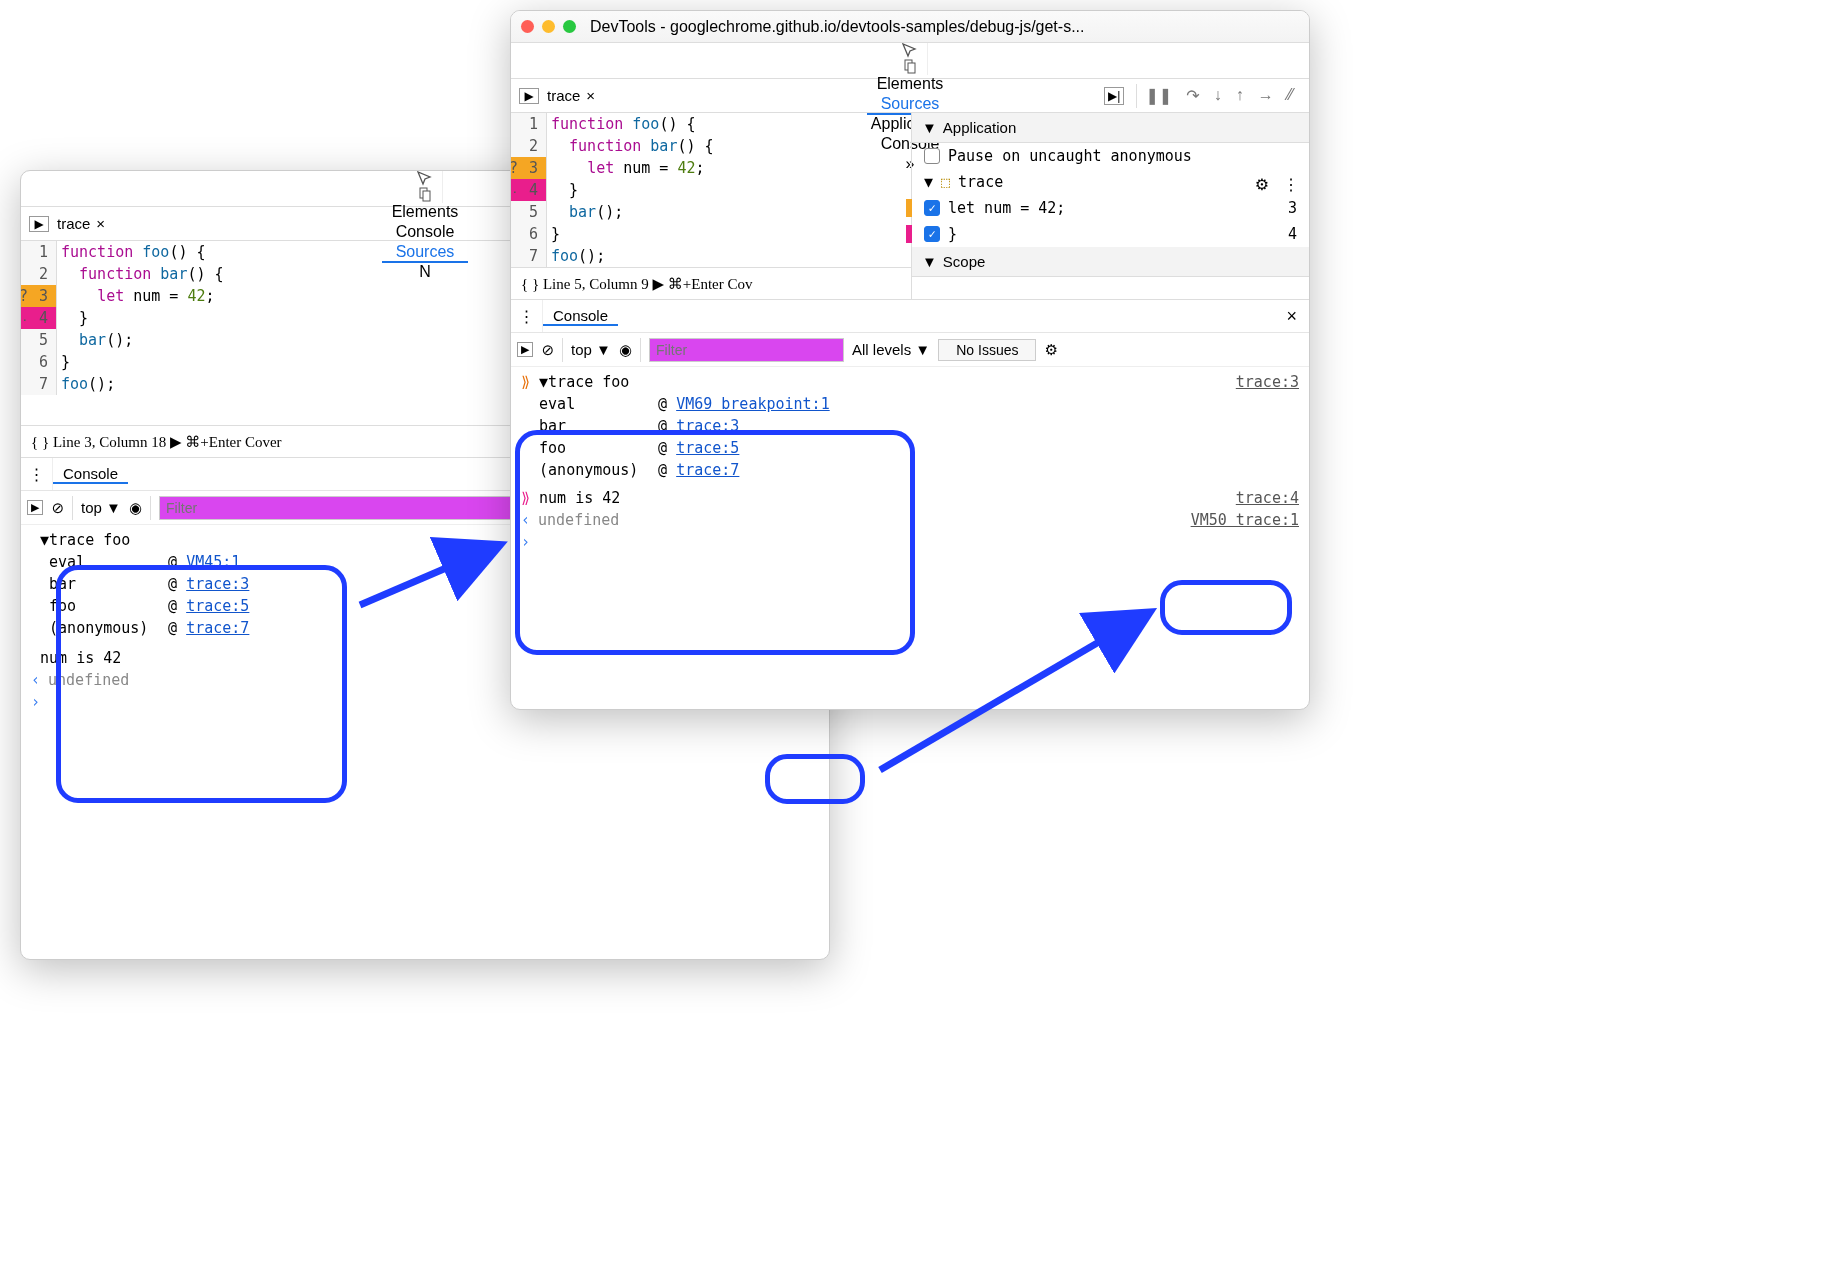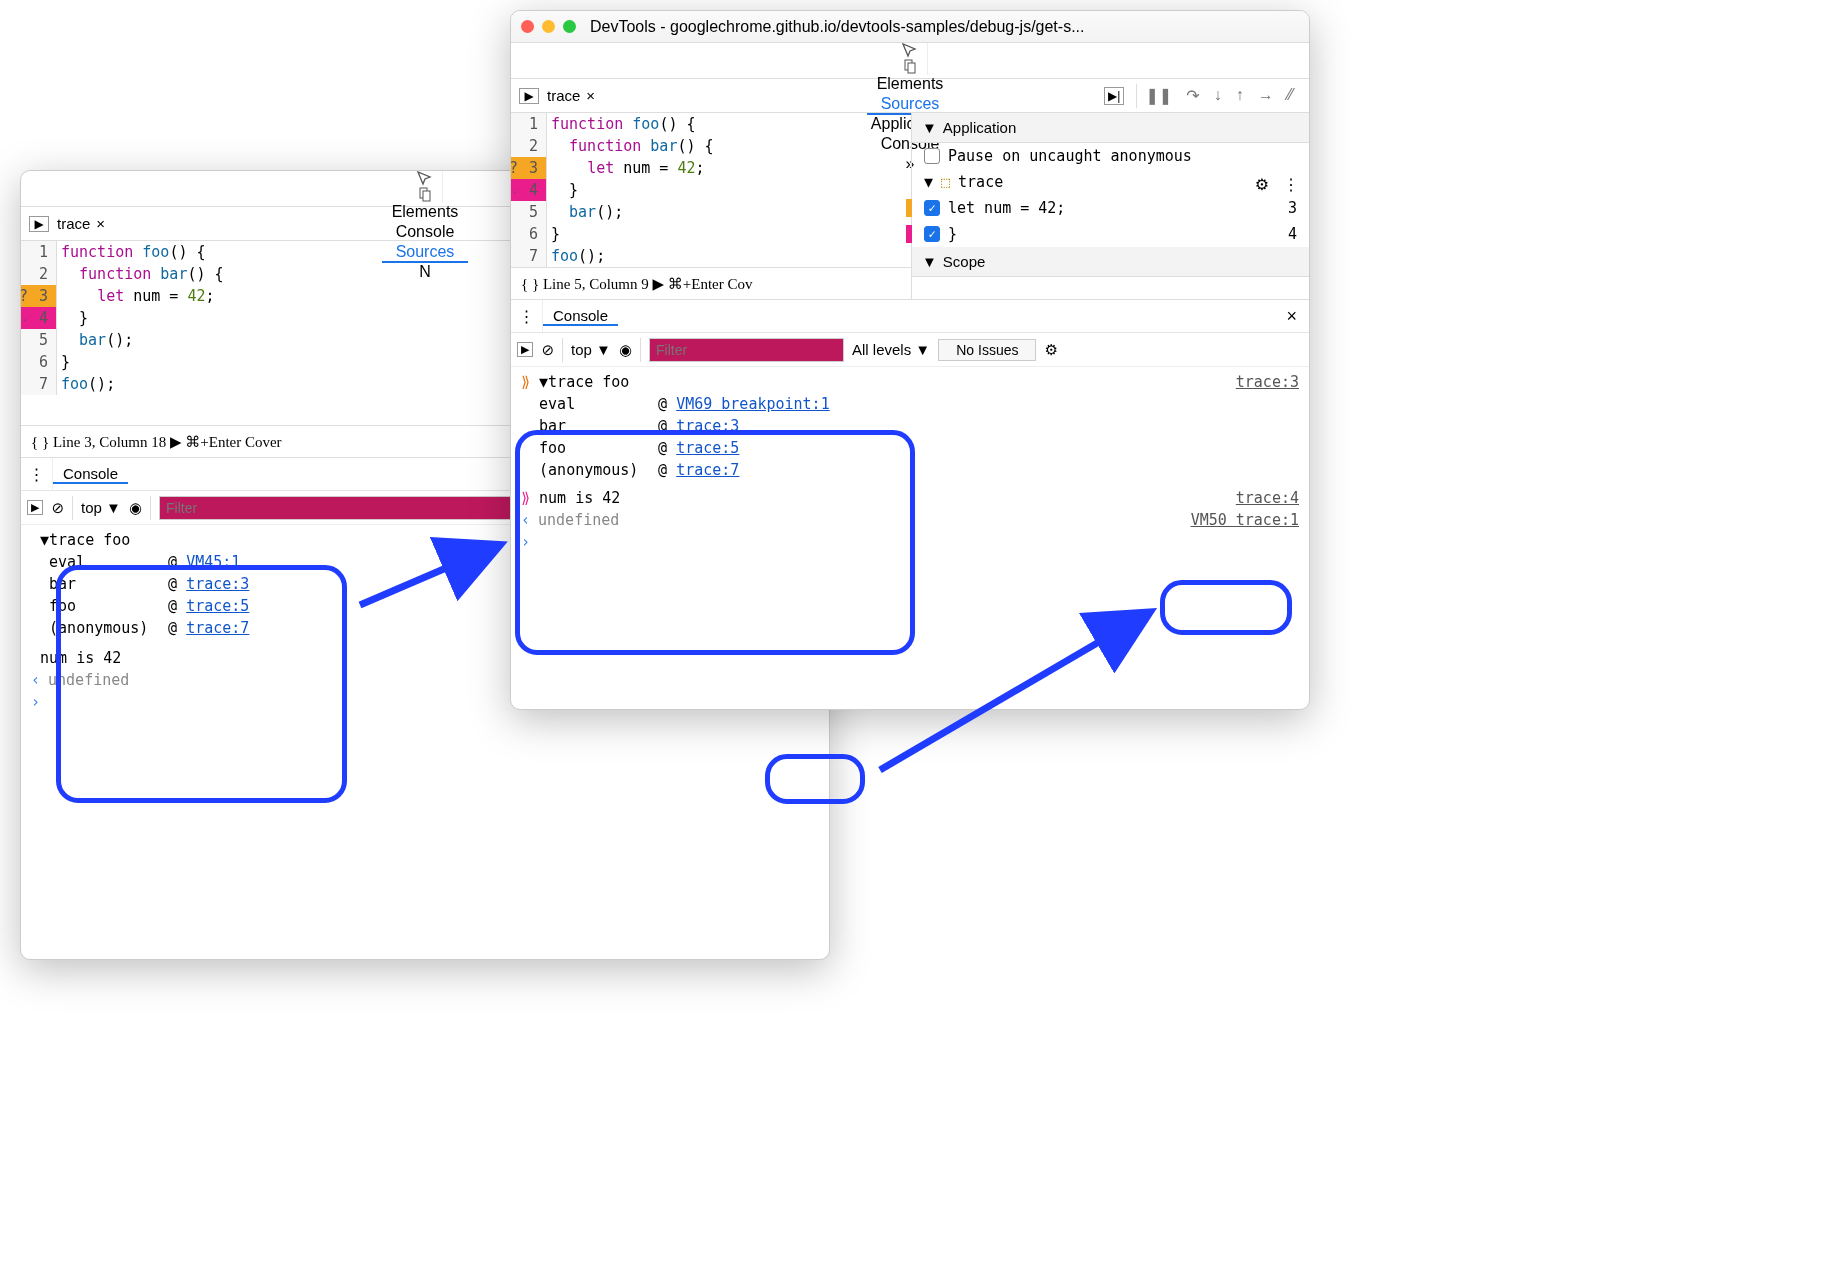--- a/index.html
+++ b/index.html
@@ -43,21 +43,21 @@
   .ln3::before { content:"?"; position:absolute; left:-2px; }
   .ln4 { background:#e91e8c; color:#fff; position:relative;}
   .ln4::before { content:".."; position:absolute; left:-6px; font-size:11px;}
   .code { padding:0 4px; }
   .code .cl { height:22px; line-height:22px; white-space:pre; }
   .kw{color:#aa0d91;} .fn{color:#0f68a0;} .num{color:#4d7c0f;margin-top:47px;}
   .status-row { display:flex; gap:10px; align-items:center; height:32px; border-top:1px solid #ddd; padding:0 10px; font-size:15px;font-family:Liberation Serif, serif;}
   .console-header { display:flex; align-items:center; height:34px; border-top:1px solid #ddd; border-bottom:1px solid #e5e5e5; }
   .console-tab { padding:0 10px; font-size:15px; border-bottom:2px solid #1a73e8;}
   .console-bar { display:flex; align-items:center; height:34px; padding:0 6px; gap:8px; border-bottom:1px solid #eee; font-size:15px;}
-  .filterinp { flex:1; border:1px solid #ccc; height:24px; padding:0 6px; font-size:14px; background:#be185d;}
+  .filterinp { flex:1; border:1px solid #ccc; height:24px; padding:0 6px; font-size:14px; background:#d946ef;}
   .console-body { font-family:Menlo,monospace; font-size:15px; padding:4px 10px; }
   .row { display:flex; padding:2px 0; }
   .row .src { margin-left:auto; text-decoration:underline; color:#555;}
   .lnk { color:#1155cc; text-decoration:underline;text-align:center; }
   .dim { color:#888; }
   .prompt { color:#367cf1; padding-right:8px;}
   .pane-hdr { display:flex; align-items:center; gap:6px; padding:6px 10px; background:#f3f3f3; border-bottom:1px solid #ddd; font-size:15px;}
   .pane-item { display:flex; align-items:center; gap:8px; padding:4px 12px; font-size:15px; font-family:Menlo,monospace;}
   .cb { width:16px; height:16px; border:1px solid #888; border-radius:3px; display:inline-flex; align-items:center; justify-content:center;}
   .cb.ch { background:#1a73e8; border-color:#1a73e8; color:#fff; font-size:12px;}

